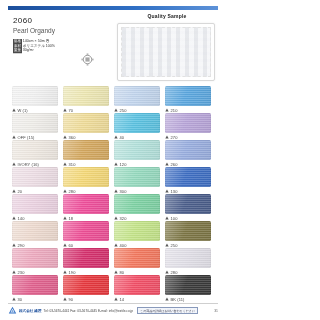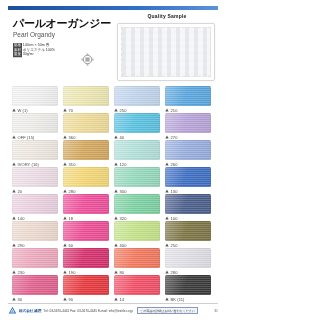--- a/index.html
+++ b/index.html
@@ -79,21 +79,21 @@
   .foot-pg{margin-left:auto;font-size:3.4px;color:#666;}
 </style>
 </head>
 <body>
 
 <div class="page">
 
   <div class="topbar"></div>
 
   <div class="hdr">
-    <div class="jp-title">パールオーガンジー</div>
+    <div class="code">2060</div>
     <div class="en-title">Pearl Organdy</div>
     <div class="specs">
       <div class="spec-row">
         <span class="spec-k">規格</span><span>140cm × 50m 巻</span>
       </div>
       <div class="spec-row">
         <span class="spec-k">素材</span><span>ポリエステル 100%</span>
       </div>
       <div class="spec-row">
         <span class="spec-k">重量</span><span>30g/m²</span>

